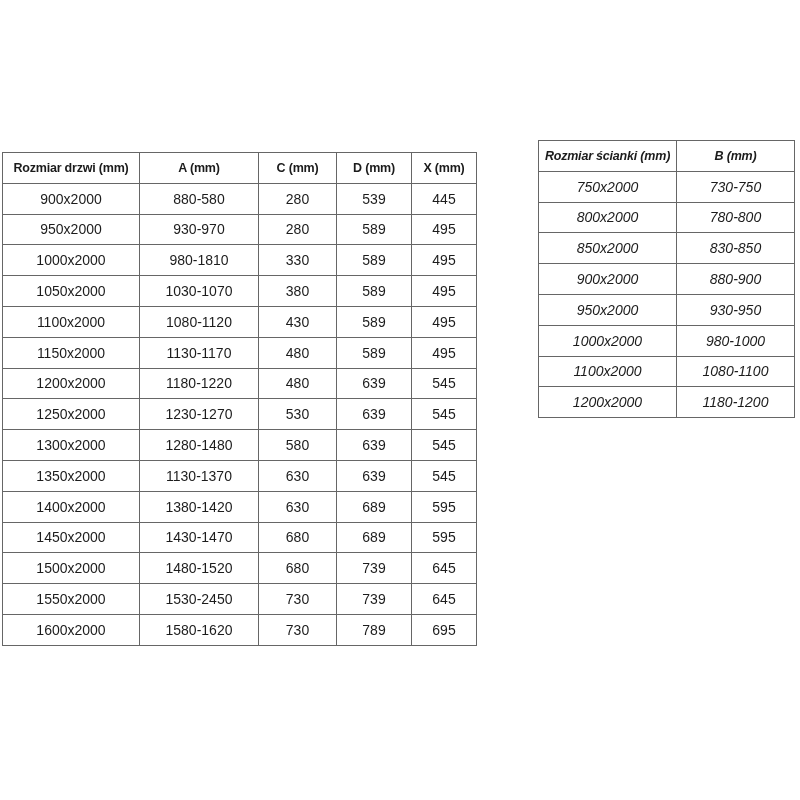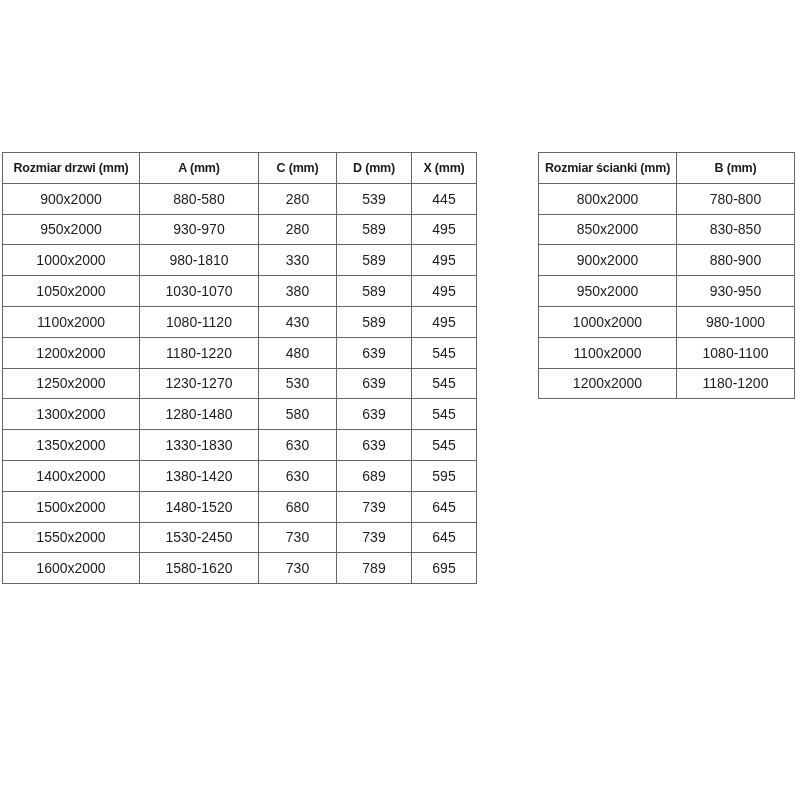--- a/index.html
+++ b/index.html
@@ -33,21 +33,21 @@
     color: #1c1c1c;
     white-space: nowrap;
     overflow: hidden;
   }
   table.spec-table th {
     font-weight: bold;
     font-size: 12.5px;
     letter-spacing: -0.2px;
   }
   #doors-table { left: 2px;   top: 152px; width: 474px; }
-  #walls-table { left: 538px; top: 152px; width: 256px; }
+  #walls-table { left: 538px; top: 140px; width: 256px; font-style: italic; }
 </style>
 </head>
 <body>
 
 <div class="page">
 
   <table id="doors-table" class="spec-table">
     <colgroup>
         <col style="width: 137px;">
         <col style="width: 119px;">
@@ -94,20 +94,27 @@
           <td>495</td>
         </tr>
         <tr>
           <td>1100x2000</td>
           <td>1080-1120</td>
           <td>430</td>
           <td>589</td>
           <td>495</td>
         </tr>
         <tr>
+          <td>1150x2000</td>
+          <td>1130-1170</td>
+          <td>480</td>
+          <td>589</td>
+          <td>495</td>
+        </tr>
+        <tr>
           <td>1200x2000</td>
           <td>1180-1220</td>
           <td>480</td>
           <td>639</td>
           <td>545</td>
         </tr>
         <tr>
           <td>1250x2000</td>
           <td>1230-1270</td>
           <td>530</td>
@@ -116,29 +123,36 @@
         </tr>
         <tr>
           <td>1300x2000</td>
           <td>1280-1480</td>
           <td>580</td>
           <td>639</td>
           <td>545</td>
         </tr>
         <tr>
           <td>1350x2000</td>
-          <td>1330-1830</td>
+          <td>1130-1370</td>
           <td>630</td>
           <td>639</td>
           <td>545</td>
         </tr>
         <tr>
           <td>1400x2000</td>
           <td>1380-1420</td>
           <td>630</td>
+          <td>689</td>
+          <td>595</td>
+        </tr>
+        <tr>
+          <td>1450x2000</td>
+          <td>1430-1470</td>
+          <td>680</td>
           <td>689</td>
           <td>595</td>
         </tr>
         <tr>
           <td>1500x2000</td>
           <td>1480-1520</td>
           <td>680</td>
           <td>739</td>
           <td>645</td>
         </tr>
@@ -165,20 +179,24 @@
         <col style="width: 118px;">
       </colgroup>
     <thead>
       <tr>
           <th>Rozmiar ścianki (mm)</th>
           <th>B (mm)</th>
         </tr>
     </thead>
     <tbody>
         <tr>
+          <td>750x2000</td>
+          <td>730-750</td>
+        </tr>
+        <tr>
           <td>800x2000</td>
           <td>780-800</td>
         </tr>
         <tr>
           <td>850x2000</td>
           <td>830-850</td>
         </tr>
         <tr>
           <td>900x2000</td>
           <td>880-900</td>

